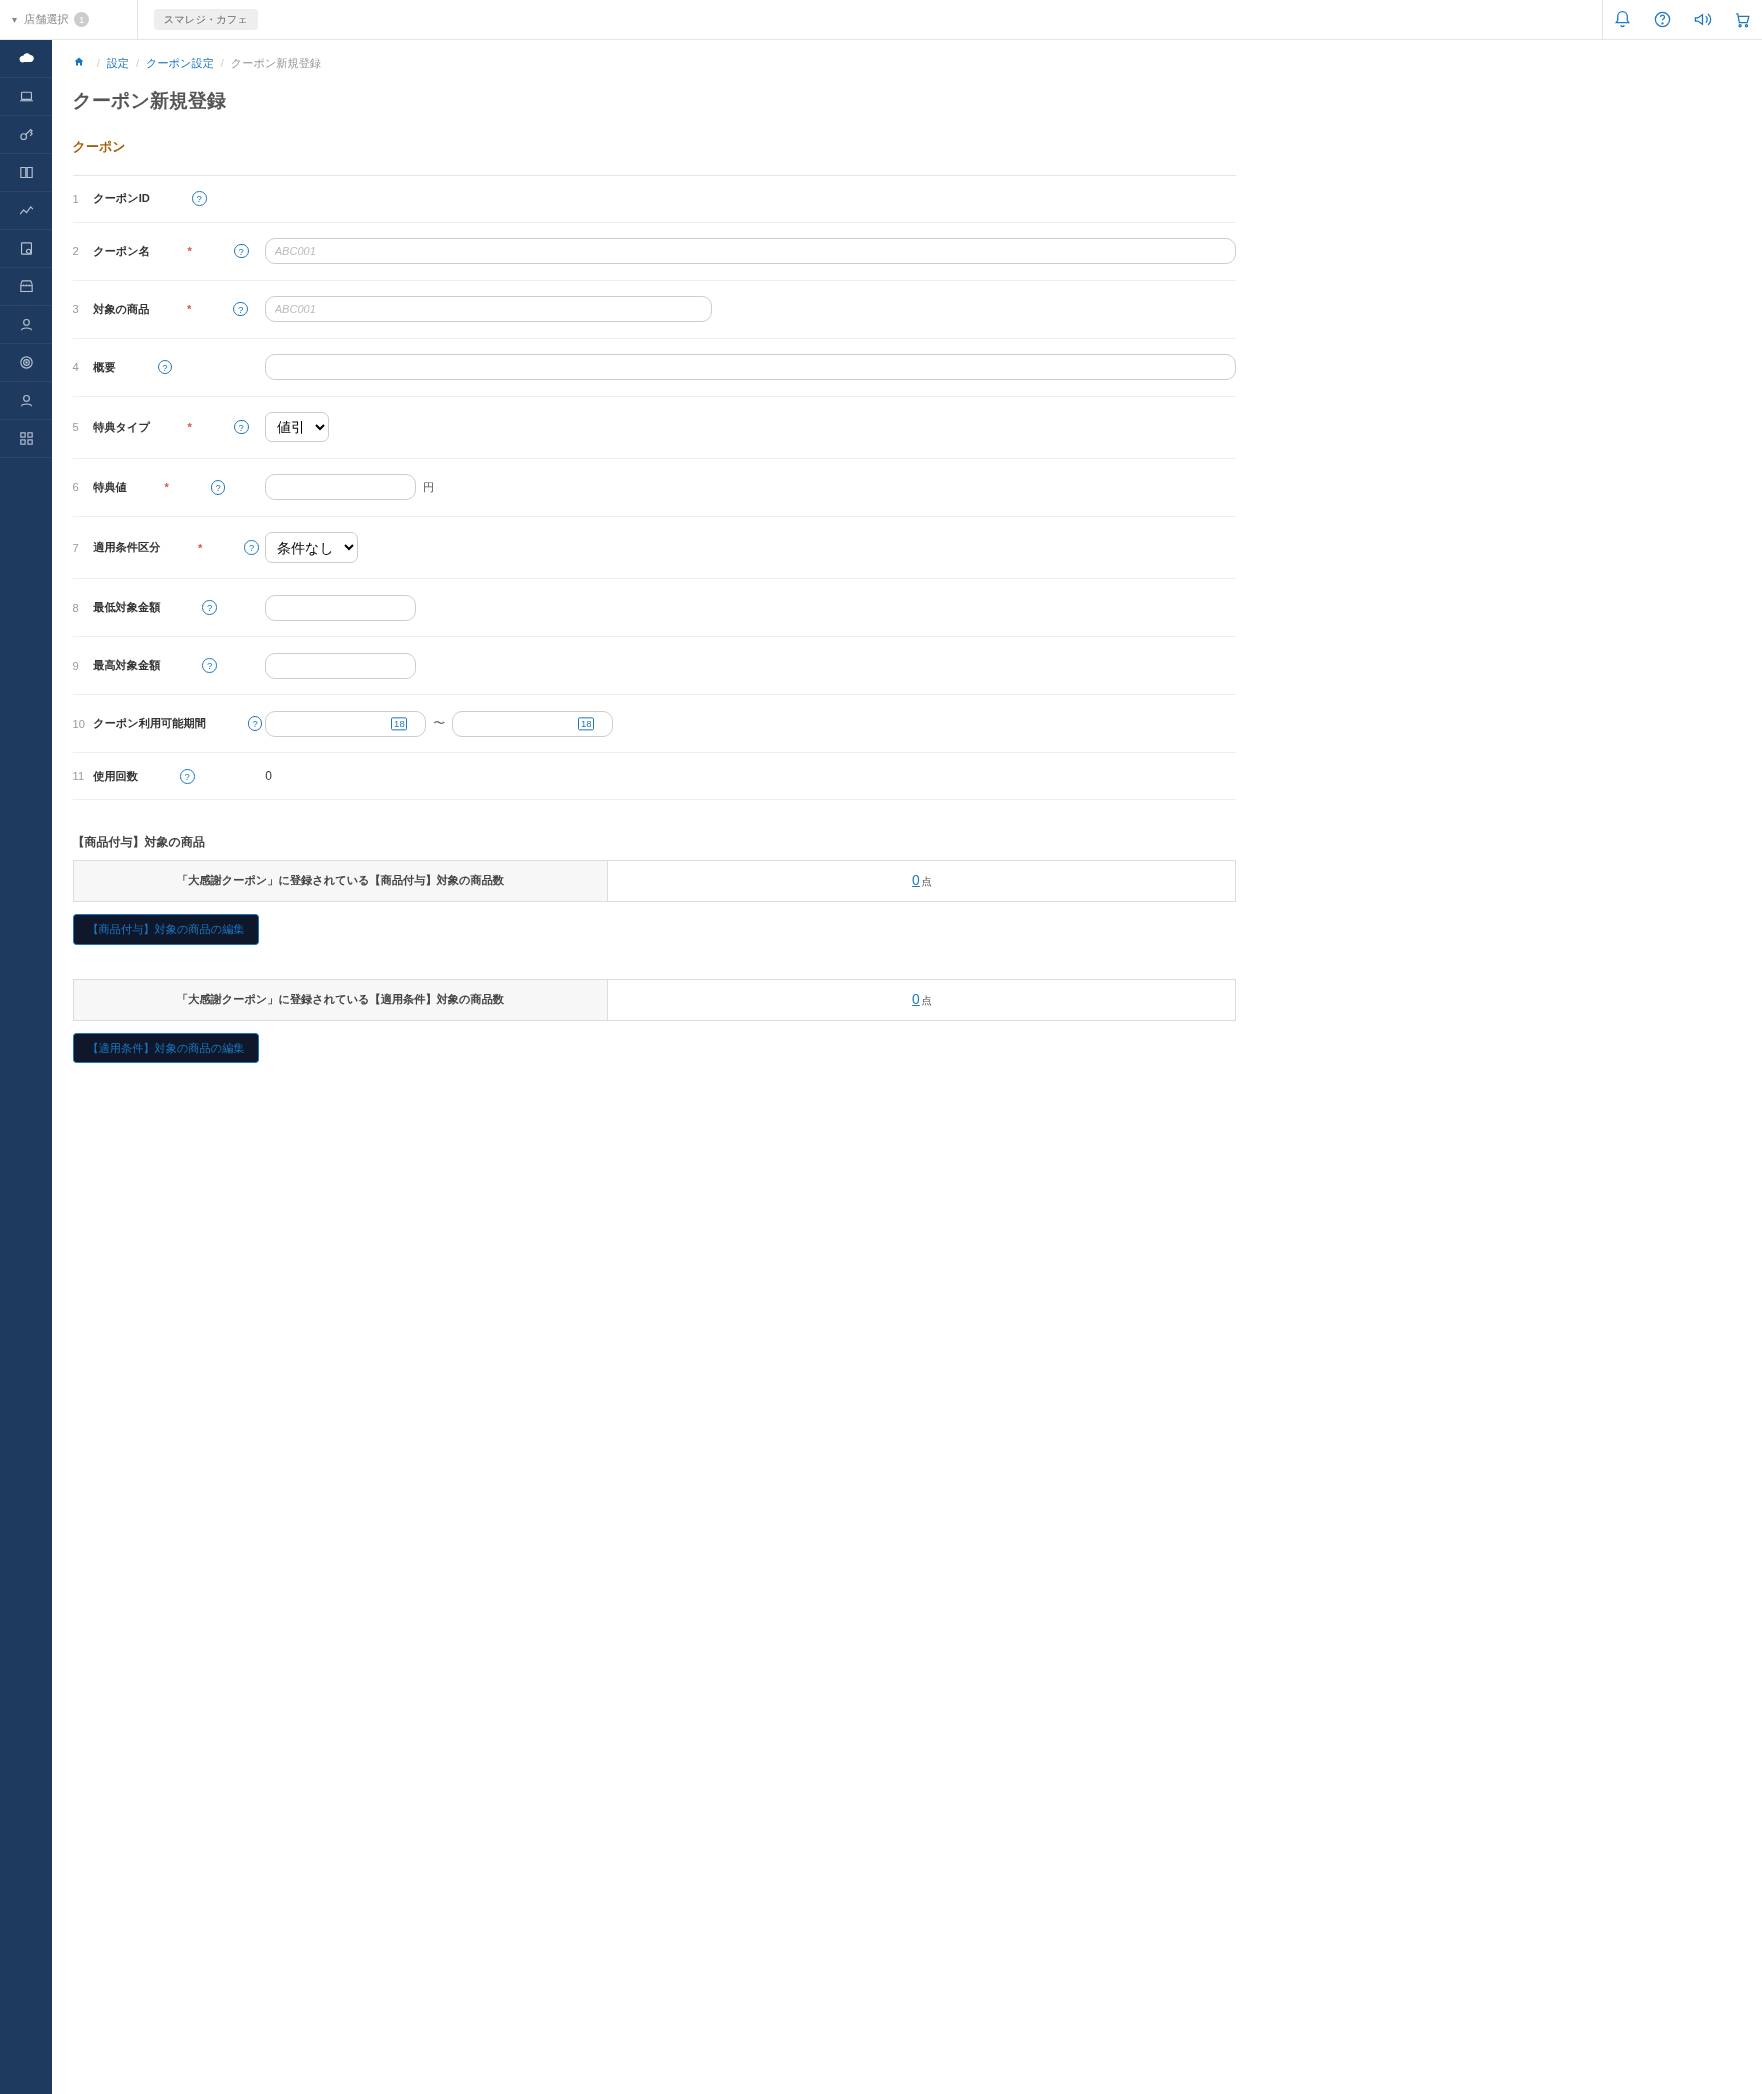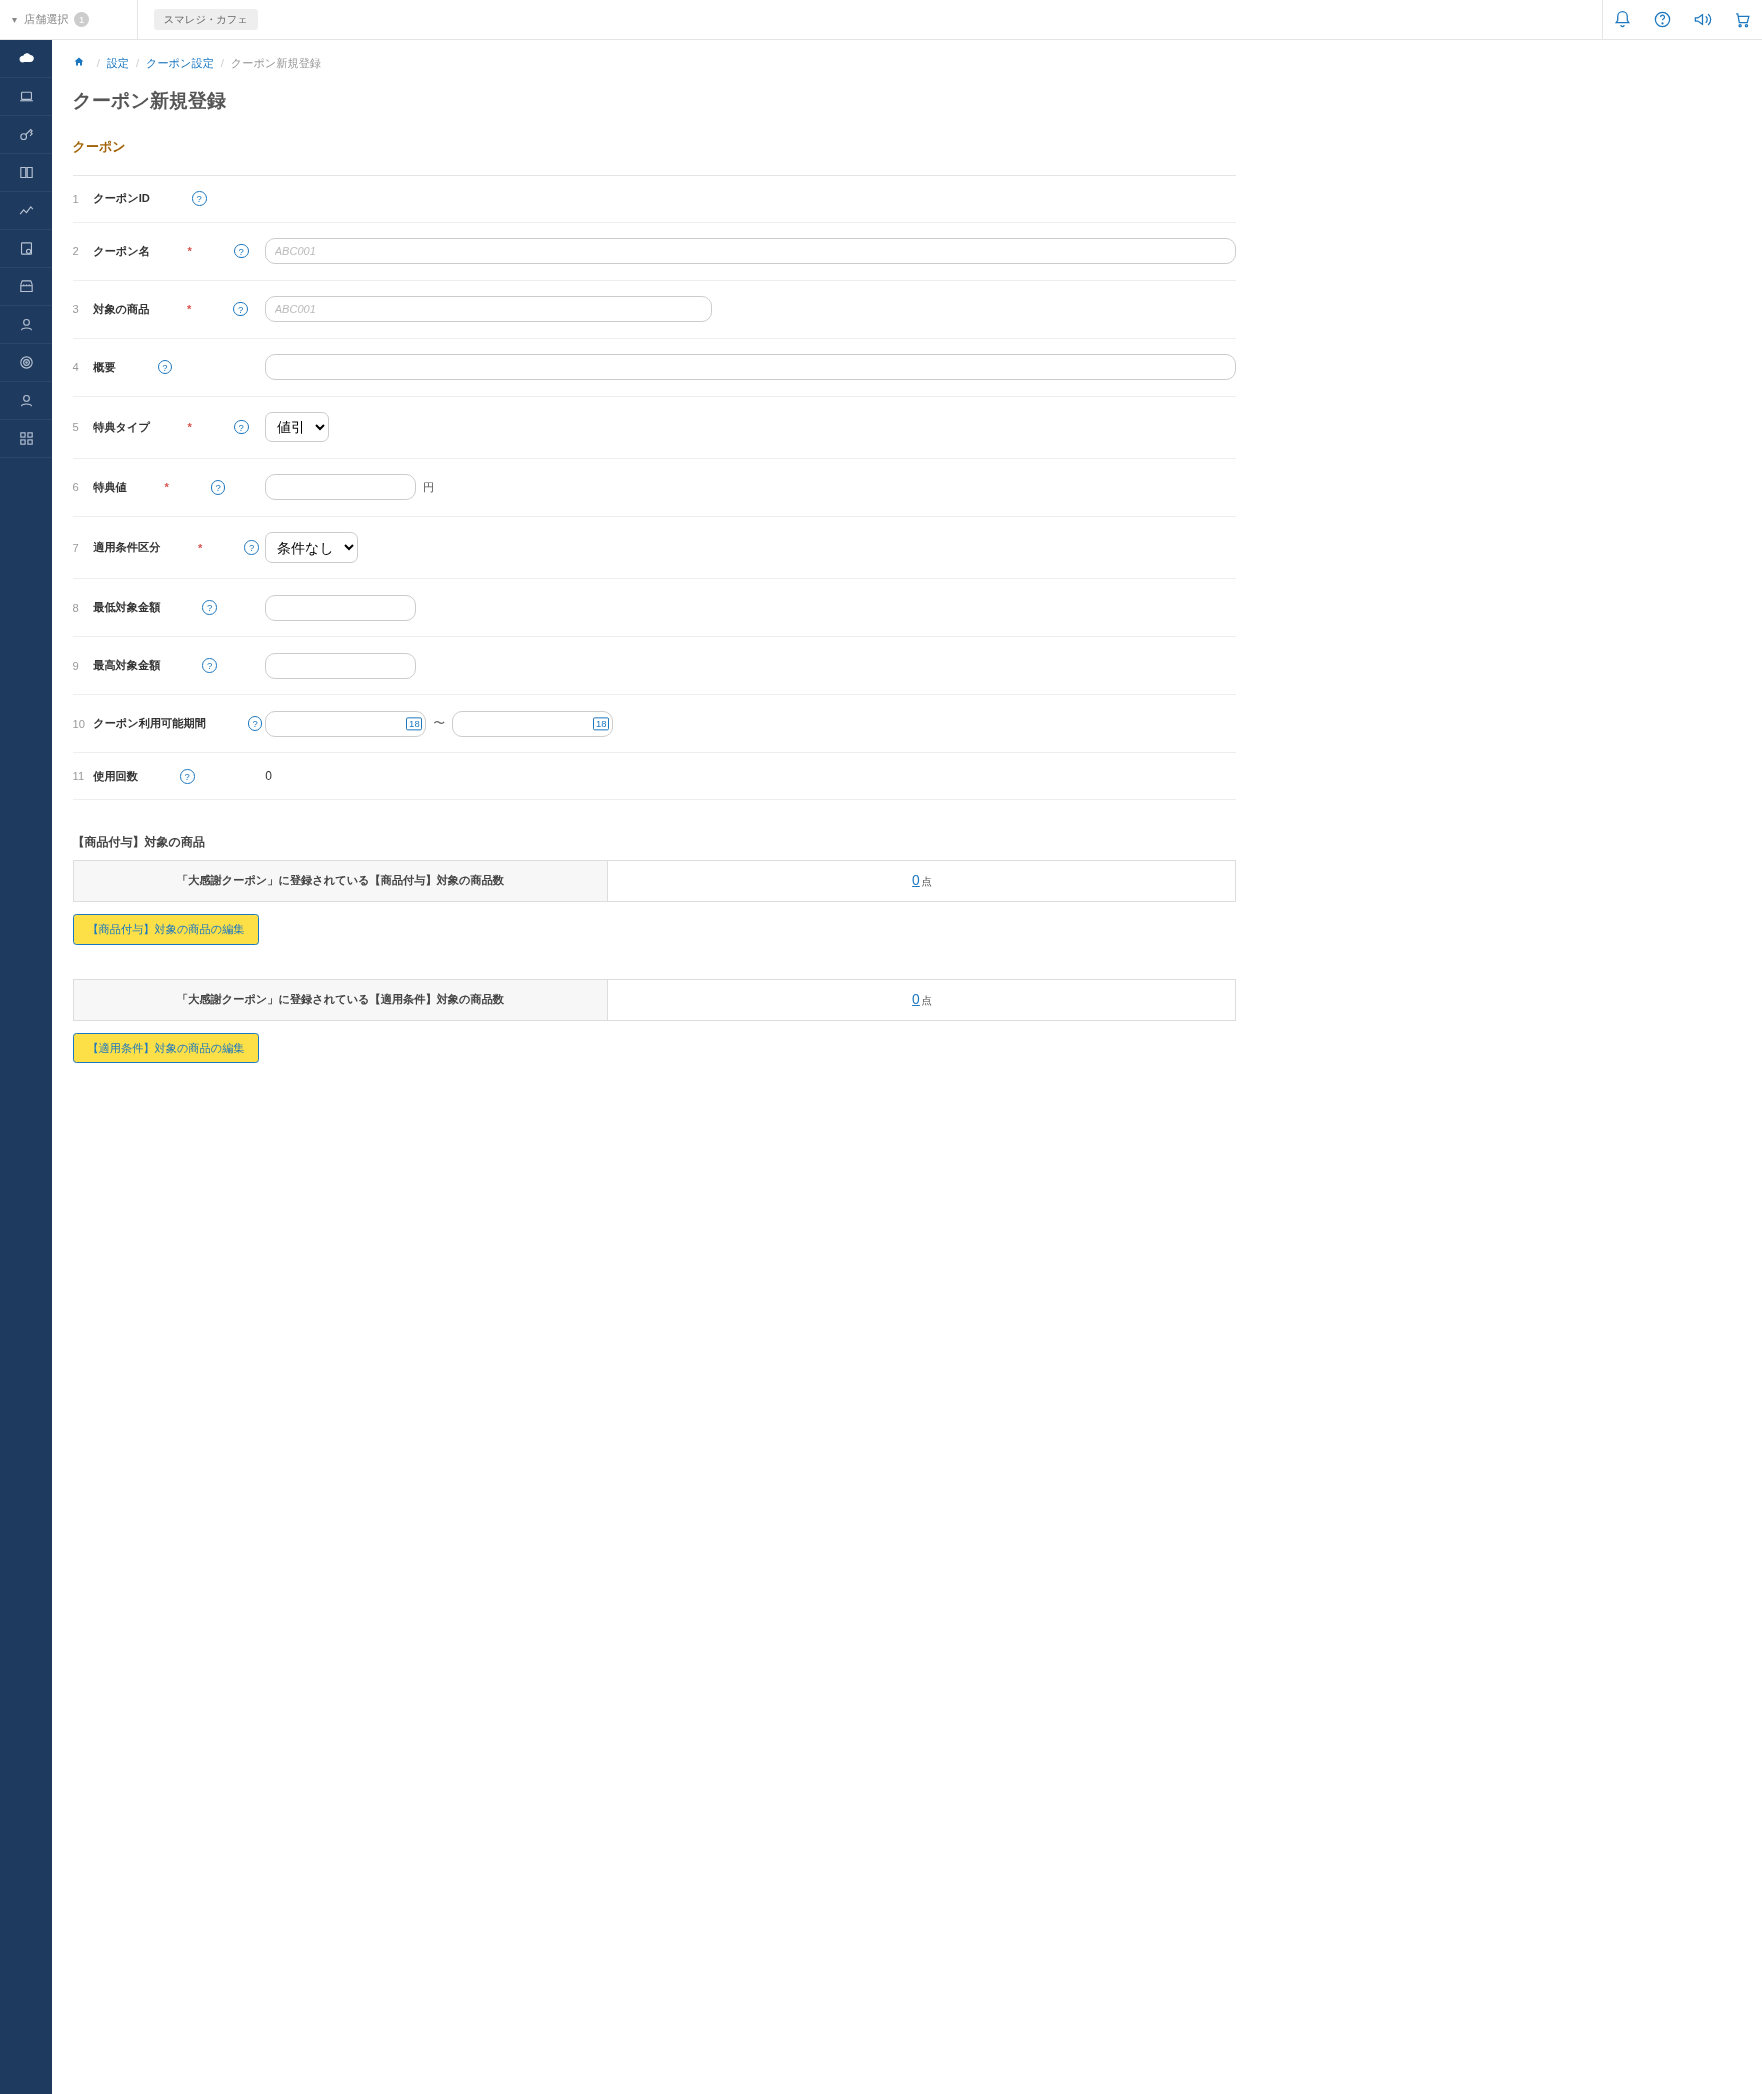--- a/index.html
+++ b/index.html
@@ -40,32 +40,32 @@
 .form-row .field { flex: 1; display: flex; align-items: center; }
 .form-row input[type="text"] { border: 0.9px solid #ccc; border-radius: 10px; padding: 6px 8.6px; font-size: 11px; width: 100%; }
 .form-row input[type="text"]::placeholder { color: #bbb; font-style: italic; }
 .form-row select { border: 0.9px solid #ccc; border-radius: 7px; padding: 5.2px 6.9px; font-size: 14px; background: #fff; }
 .form-row .unit { margin-left: 6.9px; color: #555; font-size: 11.2px; }
 .input-sm { max-width: 151px; }
 .input-md { max-width: 447px; }
 .input-full { max-width: none; }
 .date-input-wrap { position: relative; display: inline-block; }
 .date-input-wrap input { width: 103px; padding-right: 24px; }
-.date-input-wrap .cal-icon { position: absolute; right: 4px; top: 50%; transform: translateY(-50%); color: #1b77c0; font-size: 9.5px; border: 0.9px solid #1b77c0; padding: 0.9px 1.7px; border-radius: 1.7px; line-height: 1; pointer-events: none; }
+.date-input-wrap .cal-icon { position: absolute; right: 19px; top: 50%; transform: translateY(-50%); color: #1b77c0; font-size: 9.5px; border: 0.9px solid #1b77c0; padding: 0.9px 1.7px; border-radius: 1.7px; line-height: 1; pointer-events: none; }
 .date-sep { margin: 0 6.9px; color: #666; }
 
 .sub-section { margin-top: 34px; }
 .sub-section-title { font-size: 12px; font-weight: 600; color: #444; margin-bottom: 8.6px; }
 .count-table { width: 100%; border-collapse: collapse; border: 0.9px solid #ddd; }
 .count-table td { padding: 12px 15.5px; font-size: 11.2px; text-align: center; vertical-align: middle; }
 .count-table td.desc { background: #f7f7f7; color: #444; font-weight: 600; width: 46%; border-right: 0.9px solid #ddd; }
 .count-table td.val { color: #1b77c0; }
 .count-table td.val .count-link { color: #1b77c0; text-decoration: underline; font-size: 13.8px; font-weight: 500; cursor: pointer; }
 .count-table td.val .count-unit { color: #444; font-size: 10.3px; margin-left: 1.7px; }
-.edit-btn { display: inline-block; margin-top: 12px; border: 0.9px solid #1b77c0; color: #1b77c0; background: #fde047; border-radius: 3.4px; padding: 6.9px 13.8px; font-size: 11.2px; cursor: pointer; }
+.edit-btn { display: inline-block; margin-top: 12px; border: 0.9px solid #1b77c0; color: #1b77c0; background: #0f172a; border-radius: 3.4px; padding: 6.9px 13.8px; font-size: 11.2px; cursor: pointer; }
 </style>
 </head>
 <body>
 
 <div class="top-bar">
   <div class="store-select-wrap">
     <span class="triangle">▼</span>
     <span>店舗選択</span>
     <span class="store-badge">1</span>
   </div>

